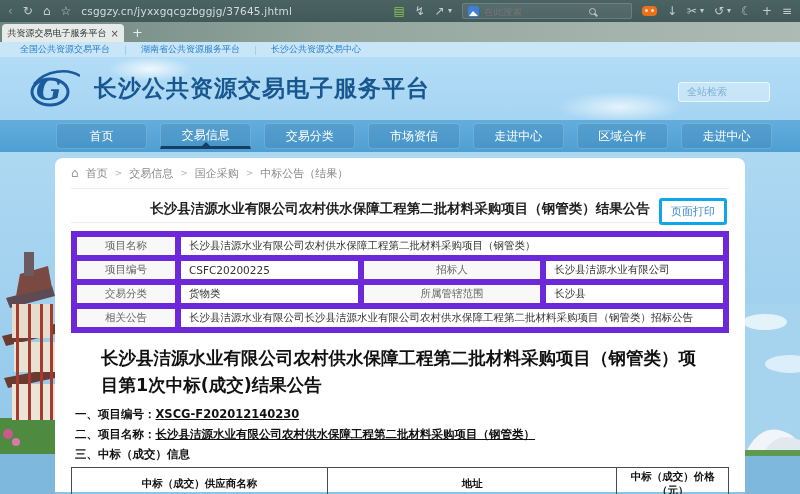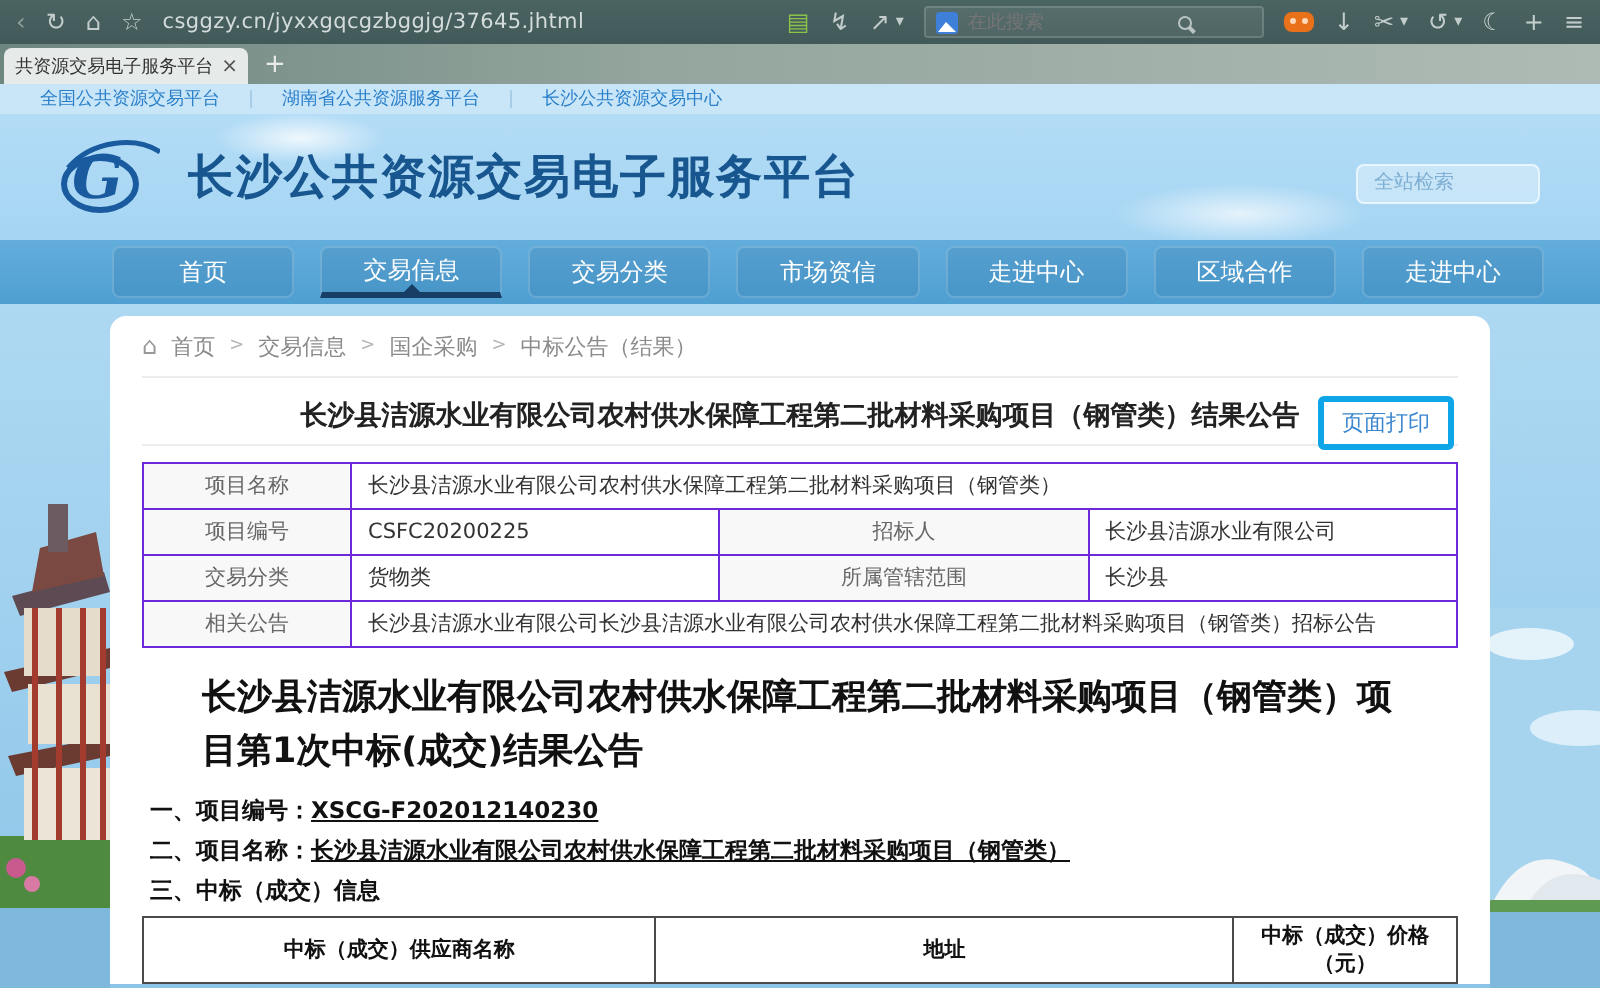--- a/index.html
+++ b/index.html
@@ -91,21 +91,21 @@
 
   .title-row { position:relative; padding:10px 66px 4px; }
   .art-title { text-align:center; font-size:13.5px; font-weight:bold; color:#222; line-height:1.4; }
   .print-btn { position:absolute; right:2px; top:9px; font-size:11px; color:#3a87d0;
     background:#fff; border:3px solid #0ea5e9; border-radius:3px; padding:3px 9px; cursor:pointer;
     font-family:inherit; }
   .meta { text-align:center; font-size:10.5px; color:#999; padding:5px 0 8px; }
   .meta span { margin:0 8px; }
 
   table.info { width:100%; border-collapse:collapse; margin-top:8px; table-layout:fixed; }
-  table.info td { border:1px solid #6d28d9; font-size:10.5px; color:#333;
+  table.info td { border:6px solid #6d28d9; font-size:10.5px; color:#333;
     height:23px; padding:2px 8px; }
   table.info td.lbl { background:#f8f8f8; color:#666; text-align:center; width:104px; }
   table.info td.lbl2 { background:#f8f8f8; color:#666; text-align:center; width:92px; }
 
   .body-heading { text-align:left; font-size:17.5px; font-weight:bold; color:#111;
     line-height:1.55; margin:12px 30px 8px; }
   .num-item { font-size:11.5px; color:#111; margin:5px 4px; font-weight:bold; }
   .num-item a { color:#111; text-decoration:underline; }
 
   table.result { width:100%; border-collapse:collapse; margin-top:5px; }

